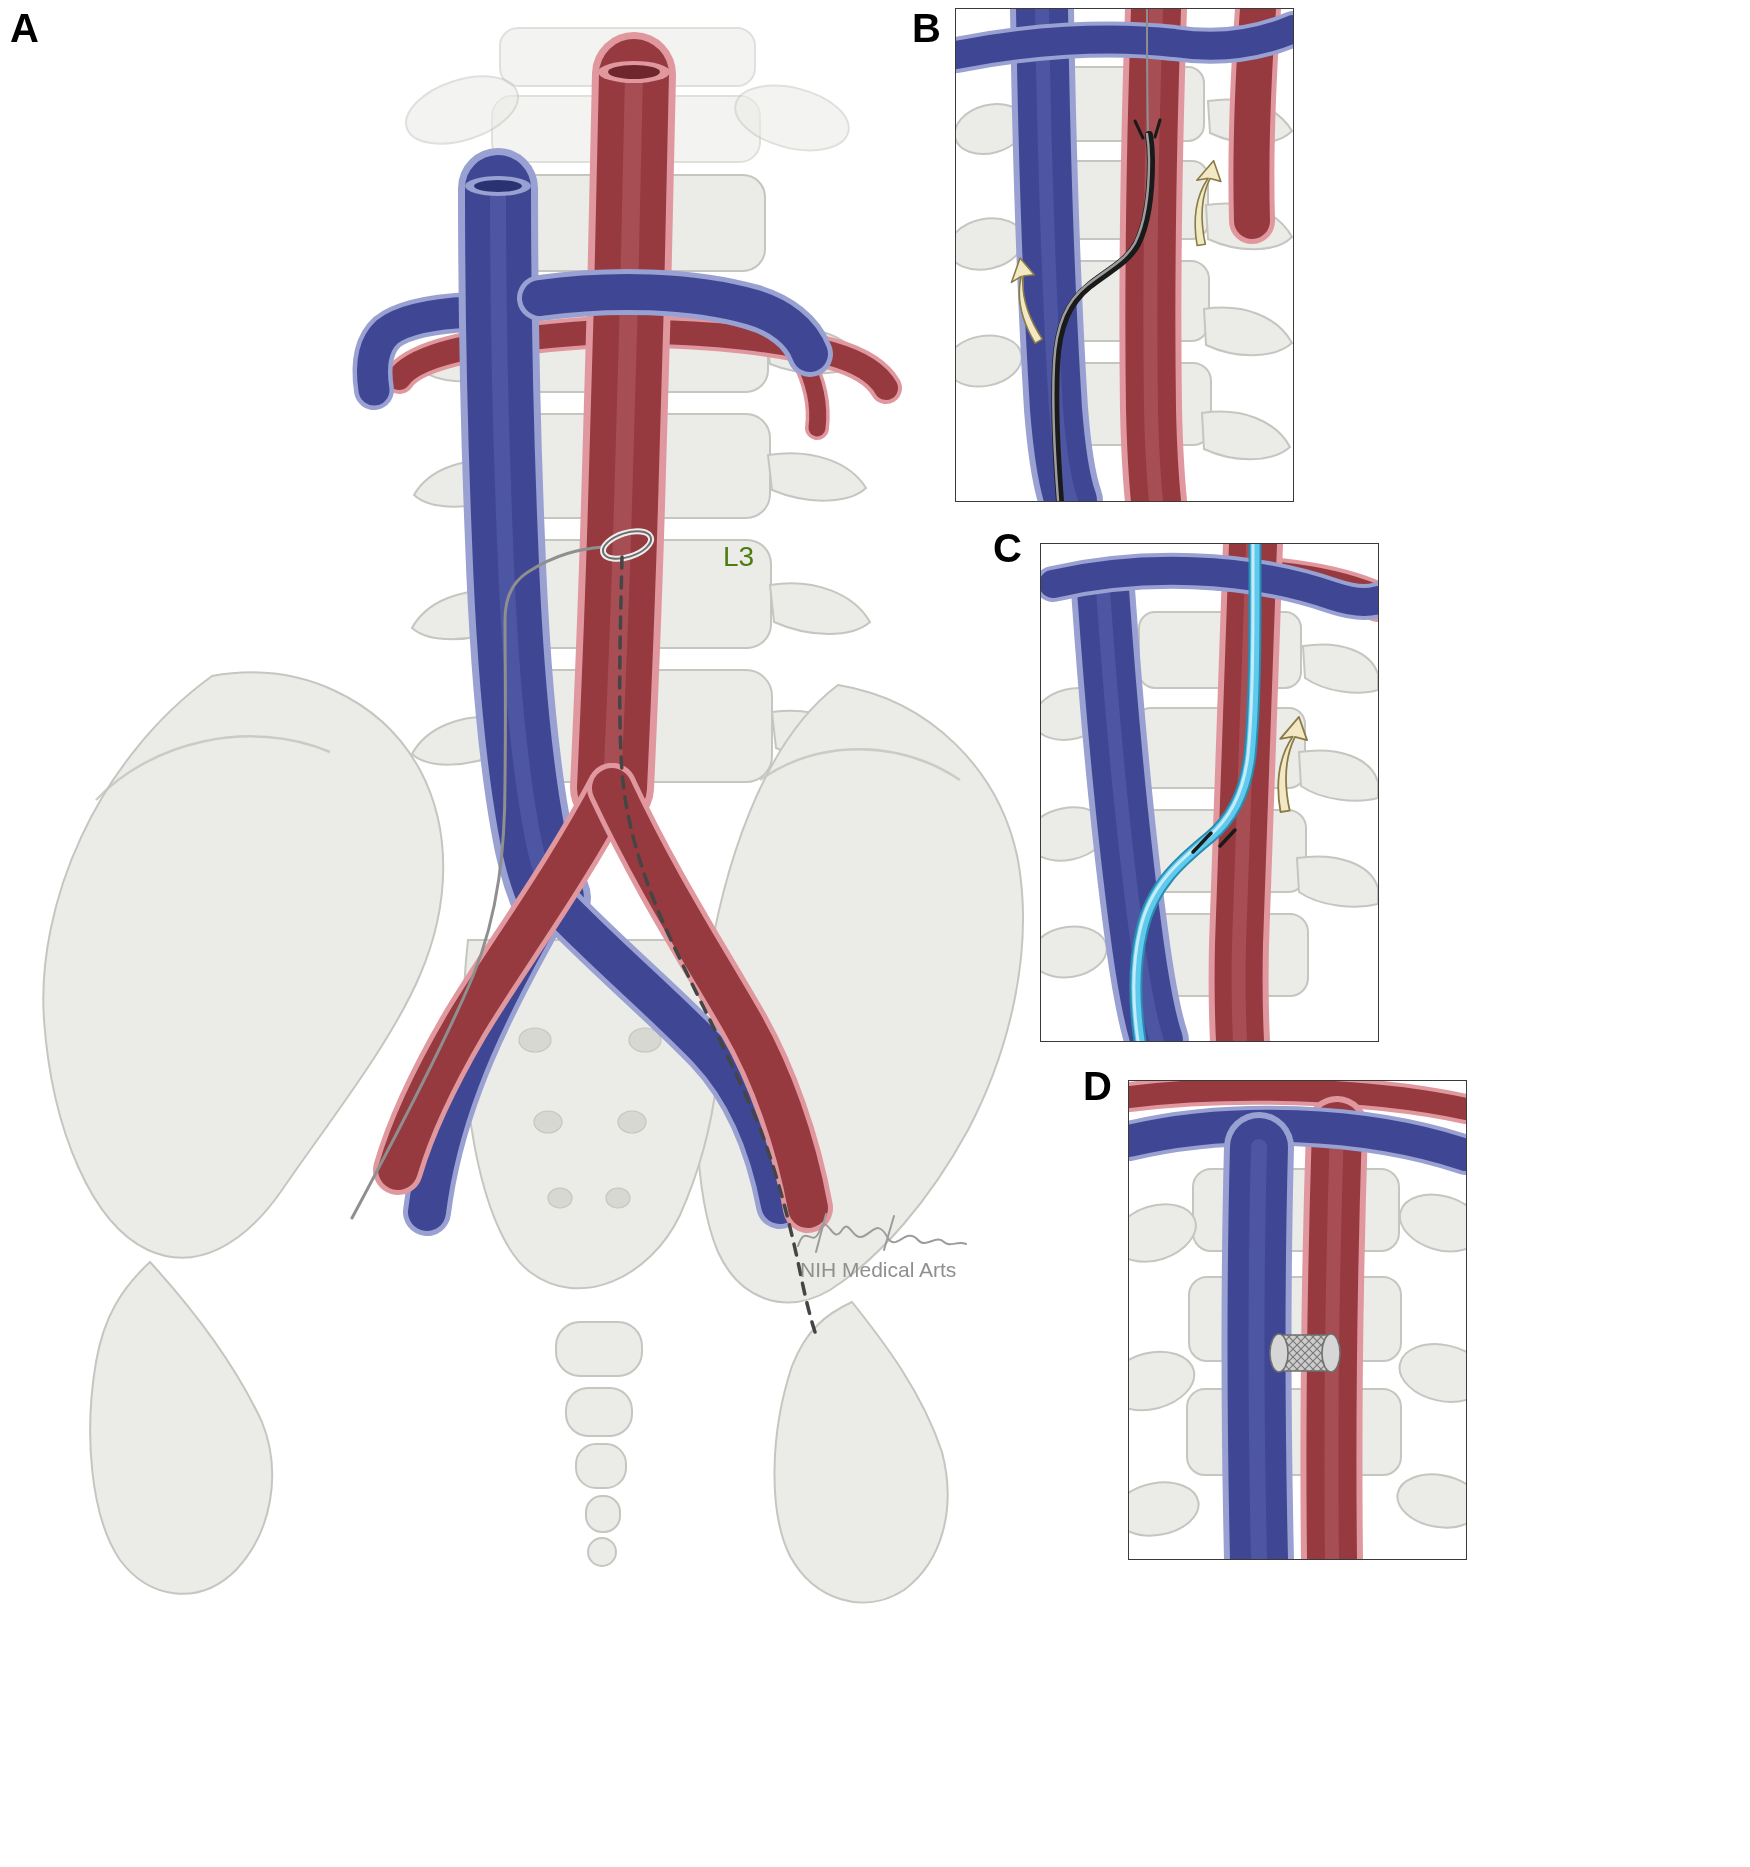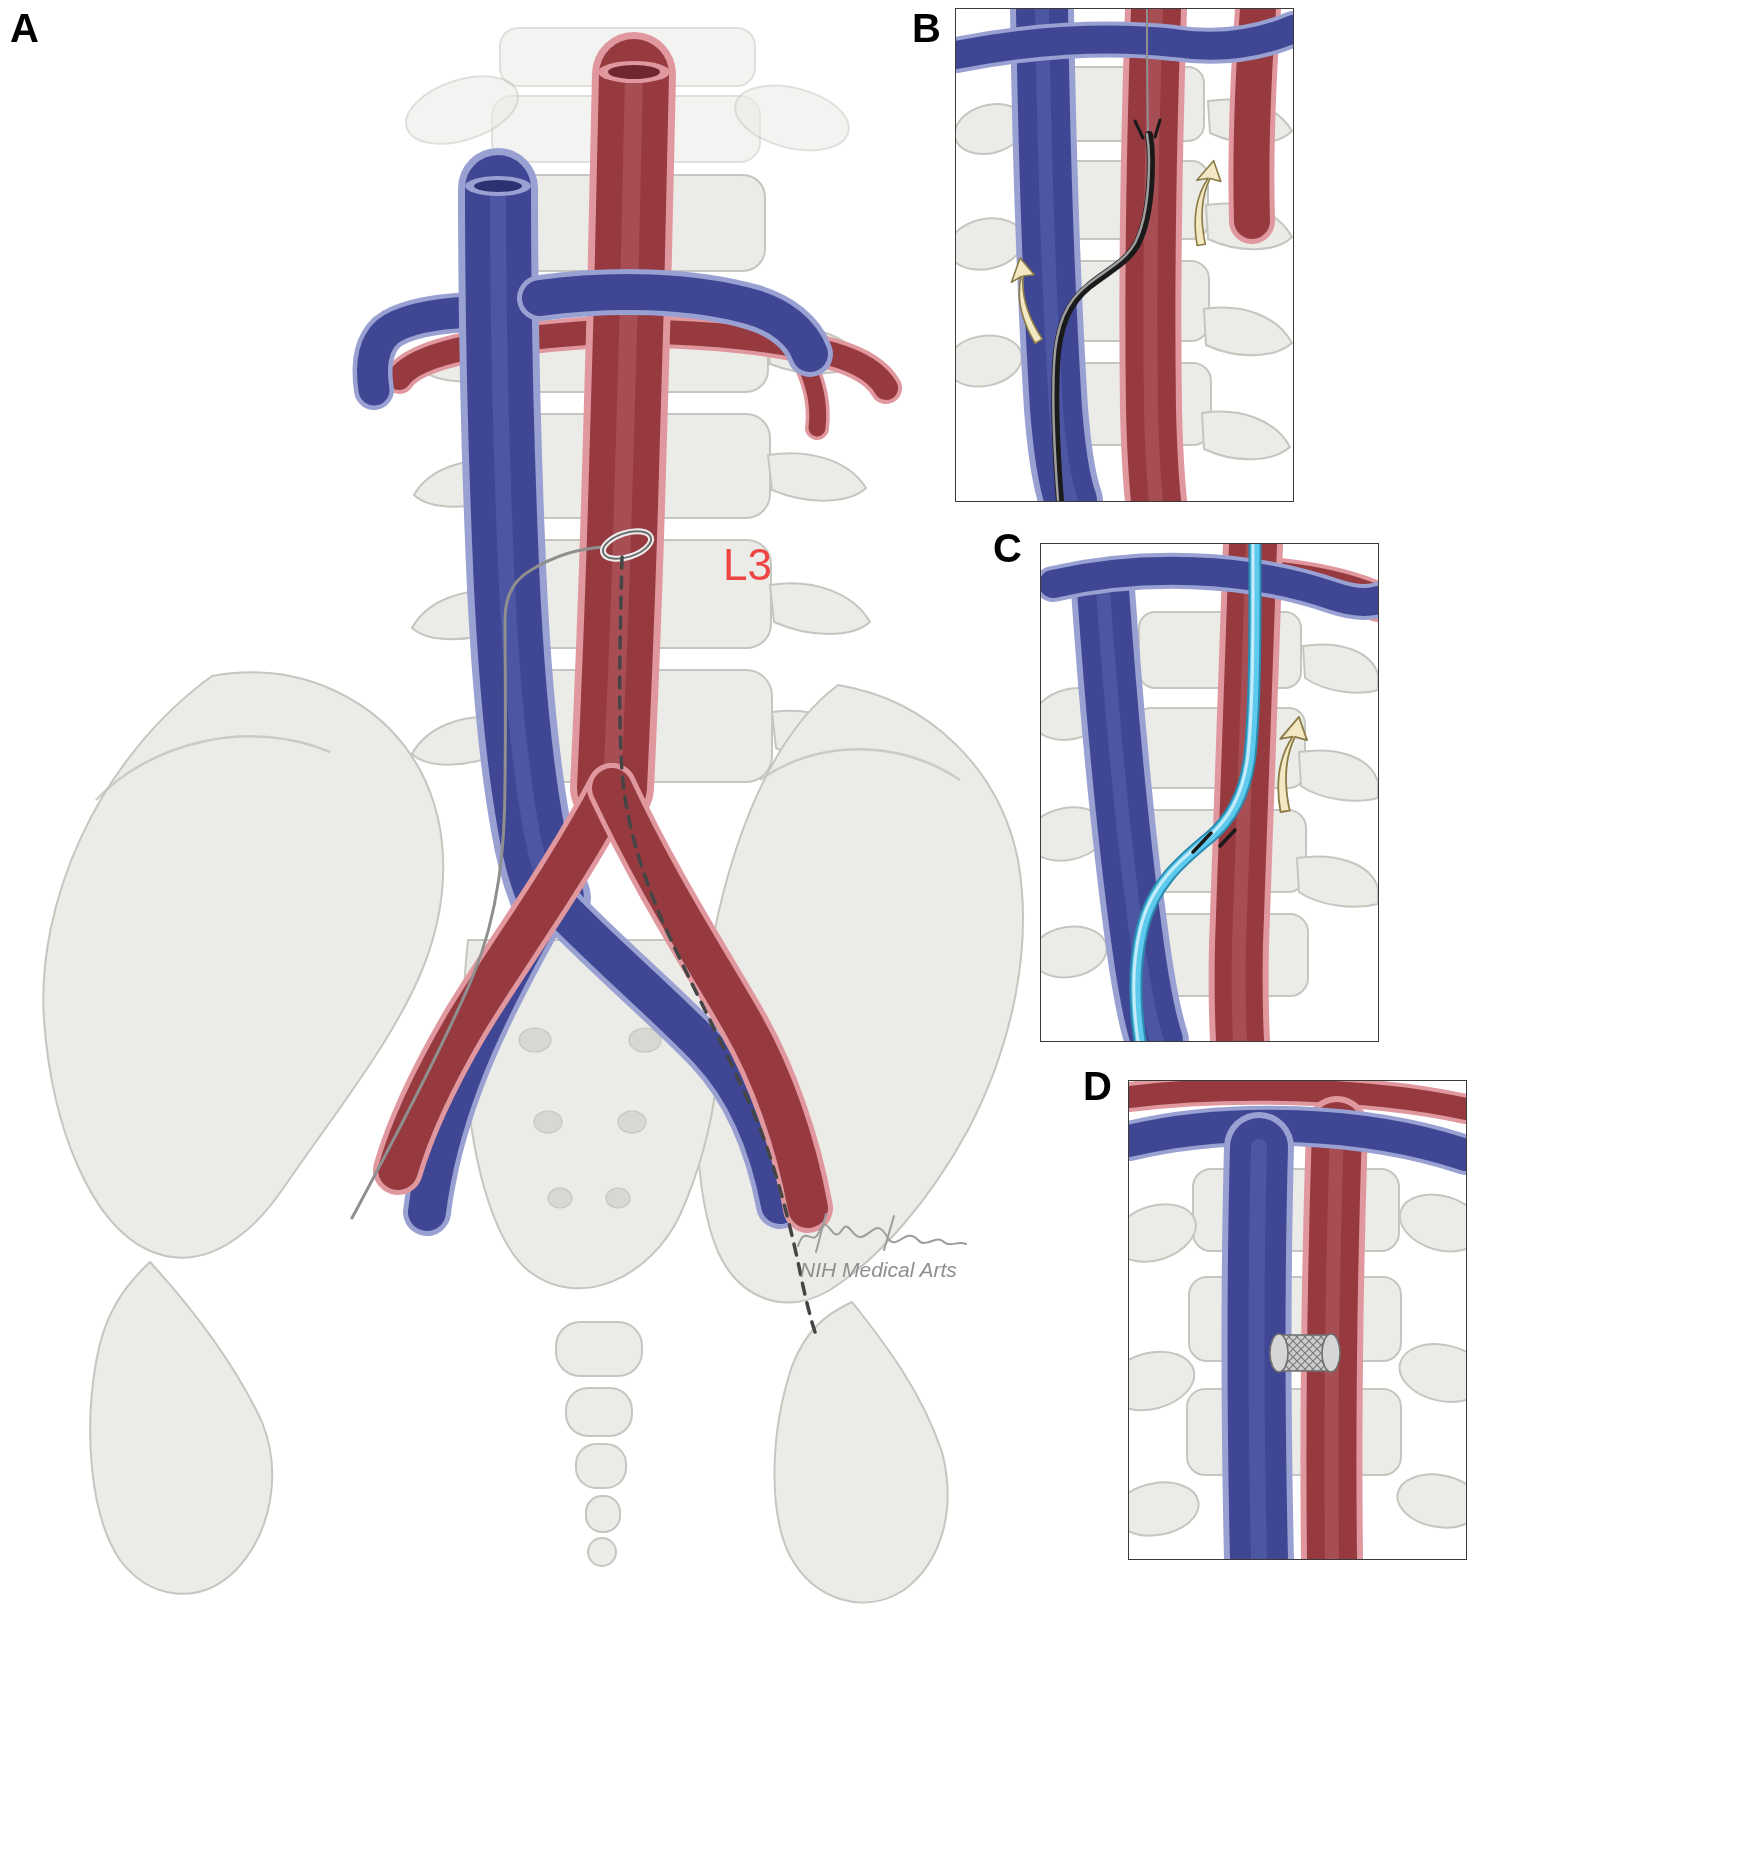--- a/index.html
+++ b/index.html
@@ -8,22 +8,22 @@
     --bone:#ebebe7; --bone_edge:#c6c6c0; --bone_shadow:#d8d8d2;
     --wire:#8f8f8f; --wire_dark:#454545; --catheter:#5ecbee; --catheter_edge:#2a8cb0;
     --arrow_fill:#f2e9c4; --arrow_edge:#8a7a46; --stent:#cdcdcd; --stent_edge:#6f6f6f;
     --panel_border:#3a3a3a; --label_color:#000000; --annotation_gray:#8f8f8f;
   }
   html,body{margin:0;padding:0;background:#fff;}
   .figure{position:relative;width:1750px;height:1867px;background:var(--background);
           font-family:"Liberation Sans", sans-serif;overflow:hidden;}
   .anatomy-svg{position:absolute;left:0;top:0;}
   .panel-label{position:absolute;font-weight:bold;font-size:40px;color:var(--label_color);line-height:1;}
-  .vertebra-label{position:absolute;font-size:44px;color:#ef4444;line-height:1;}
-  .signature{position:absolute;font-size:21px;font-style:italic;color:var(--annotation_gray);
+  .vertebra-label{position:absolute;font-size:28px;color:#4d7c0f;line-height:1;}
+  .signature{position:absolute;font-size:21px;color:var(--annotation_gray);
              font-family:"Liberation Sans", sans-serif;}
   .inset{position:absolute;background:#fff;border:1.6px solid var(--panel_border);box-sizing:content-box;}
   .inset svg{display:block;}
   .bone{fill:var(--bone);stroke:var(--bone_edge);stroke-width:2;}
   .bone-faint{opacity:.55;}
   .bone-hole{fill:var(--bone_shadow);stroke:var(--bone_edge);stroke-width:1.2;}
   .bone-line{fill:none;stroke:var(--bone_edge);stroke-width:2.5;opacity:.85;}
   .aorta-edge,.aorta-core,.aorta-hi,.vein-edge,.vein-core,.vein-hi{fill:none;stroke-linecap:round;}
   .aorta-edge{stroke:var(--aorta_edge);}
   .aorta-core{stroke:var(--aorta);}

